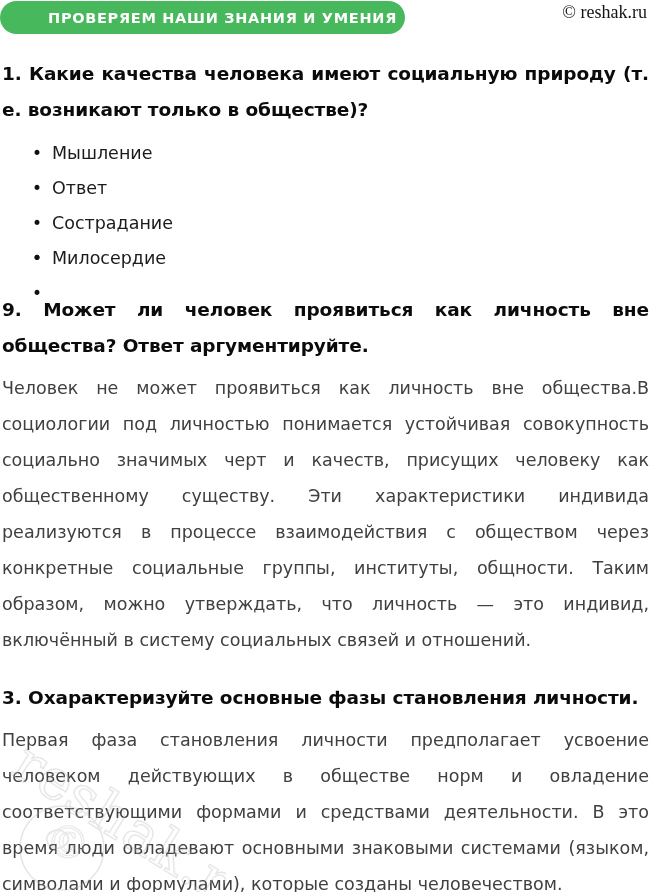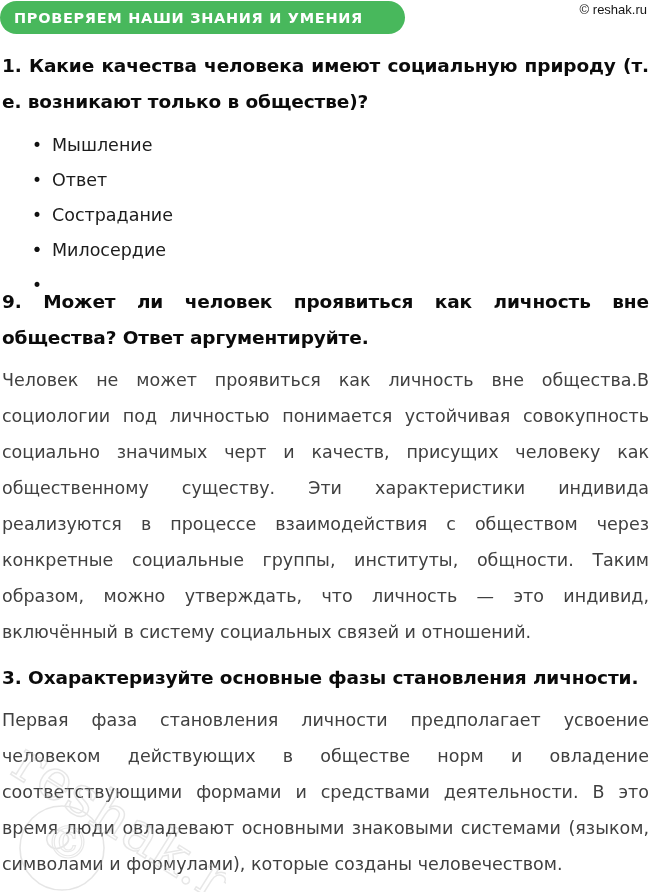--- a/index.html
+++ b/index.html
@@ -32,38 +32,37 @@
     position: absolute;
     left: 0px;
     top: 1px;
     height: 33px;
     width: 405px;
     background: #48b85c;
     border-radius: 18px;
     box-sizing: border-box;
     display: flex;
     align-items: center;
-    justify-content: flex-start;
-    padding-left: 14px;
+    justify-content: flex-end;
     padding-right: 8px;
   }
   .badge-text {
     color: #ffffff;
     font-size: 14.5px;
     font-weight: bold;
     letter-spacing: 0.7px;
     white-space: nowrap;
     font-family: "DejaVu Sans", "Liberation Sans", sans-serif;
   }
   .copyright {
     position: absolute;
     right: 6px;
     top: 2px;
-    font-family: Liberation Sans, sans-serif;
-    font-size: 13px;
+    font-family: Liberation Serif, serif;
+    font-size: 18px;
     color: #141414;
     white-space: nowrap;
   }
 
   
   .content {
     position: absolute;
     left: 0;
     top: 42px;
     width: 653px;
@@ -75,23 +74,23 @@
     margin: 0;
     padding: 0;
     font-size: 18.5px;
     font-weight: bold;
     line-height: 36px;
     text-align: justify;
     text-align-last: left;
     color: #0b0b0b;
     letter-spacing: -0.1px;
   }
-  h2.qheading.q1 { margin-top: 6px; }
+  h2.qheading.q1 { margin-top: 14px; }
   h2.qheading.q2 { margin-top: 16px; }
-  h2.qheading.q3 { margin-top: 10px; }
+  h2.qheading.q3 { margin-top: 22px; }
 
   ul.qlist {
     list-style: none;
     margin: 8px 0 0 0;
     padding: 0;
   }
   ul.qlist li {
     position: relative;
     padding-left: 50px;
     font-size: 17.5px;

